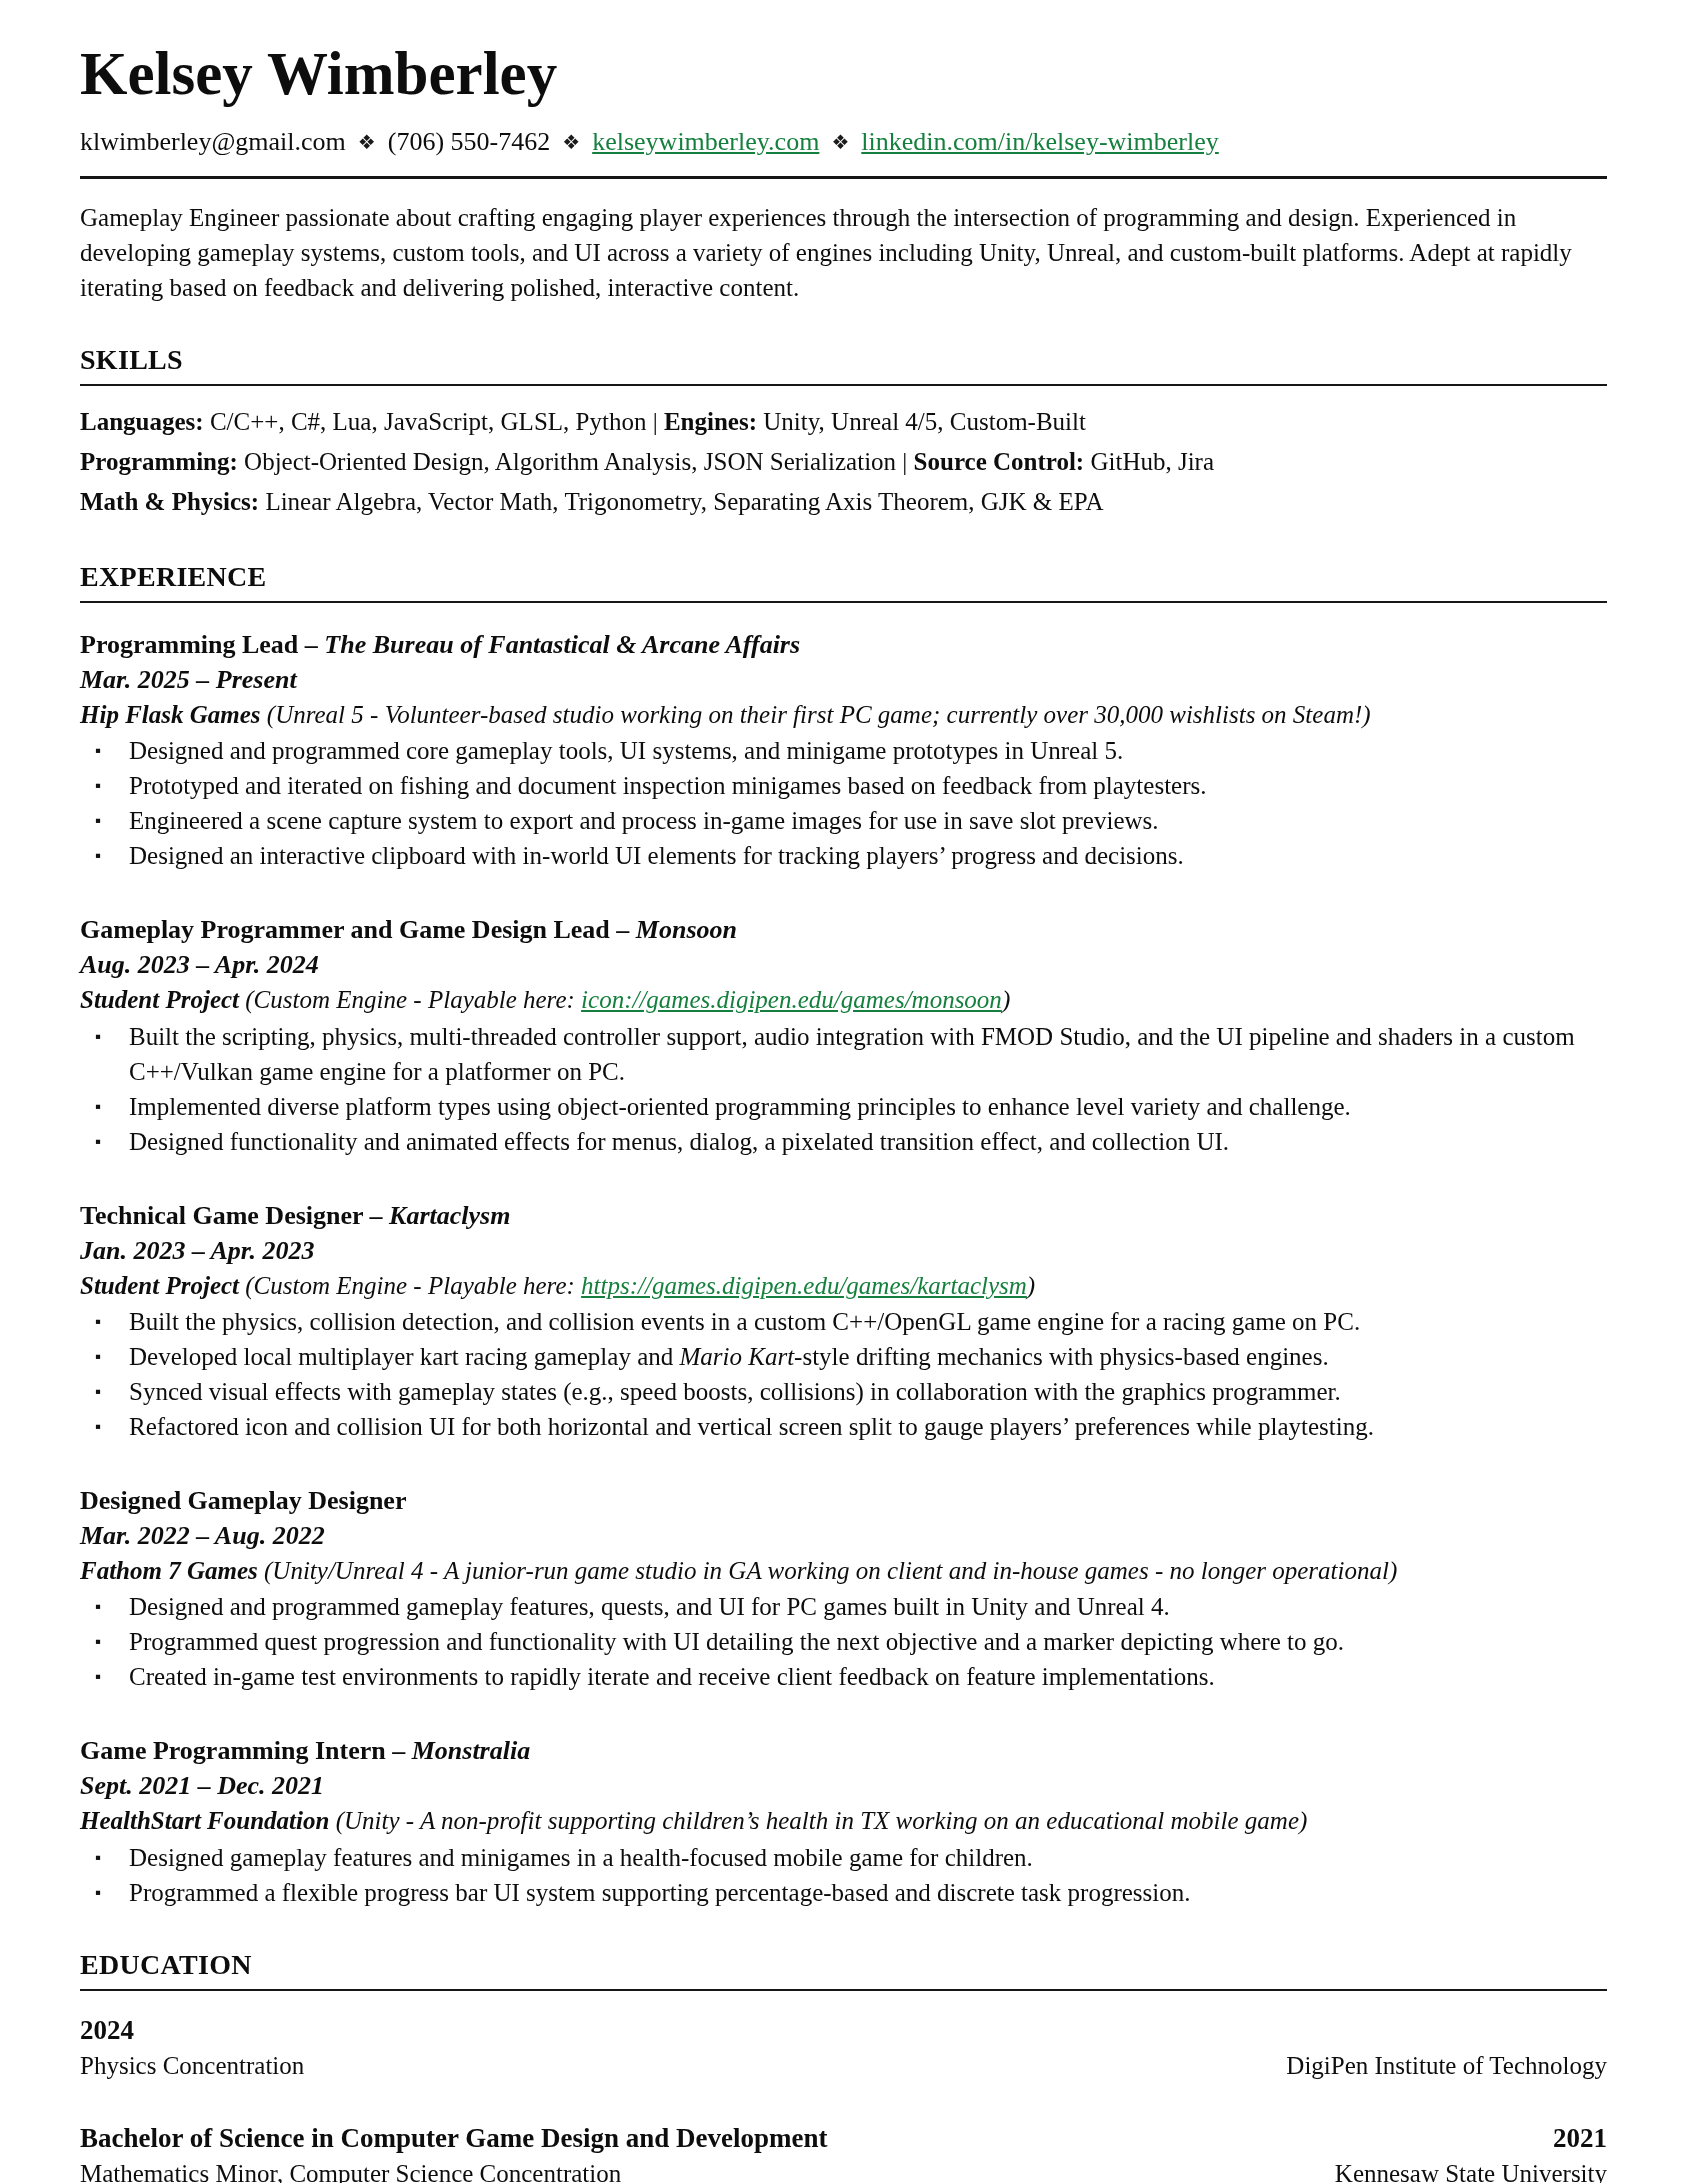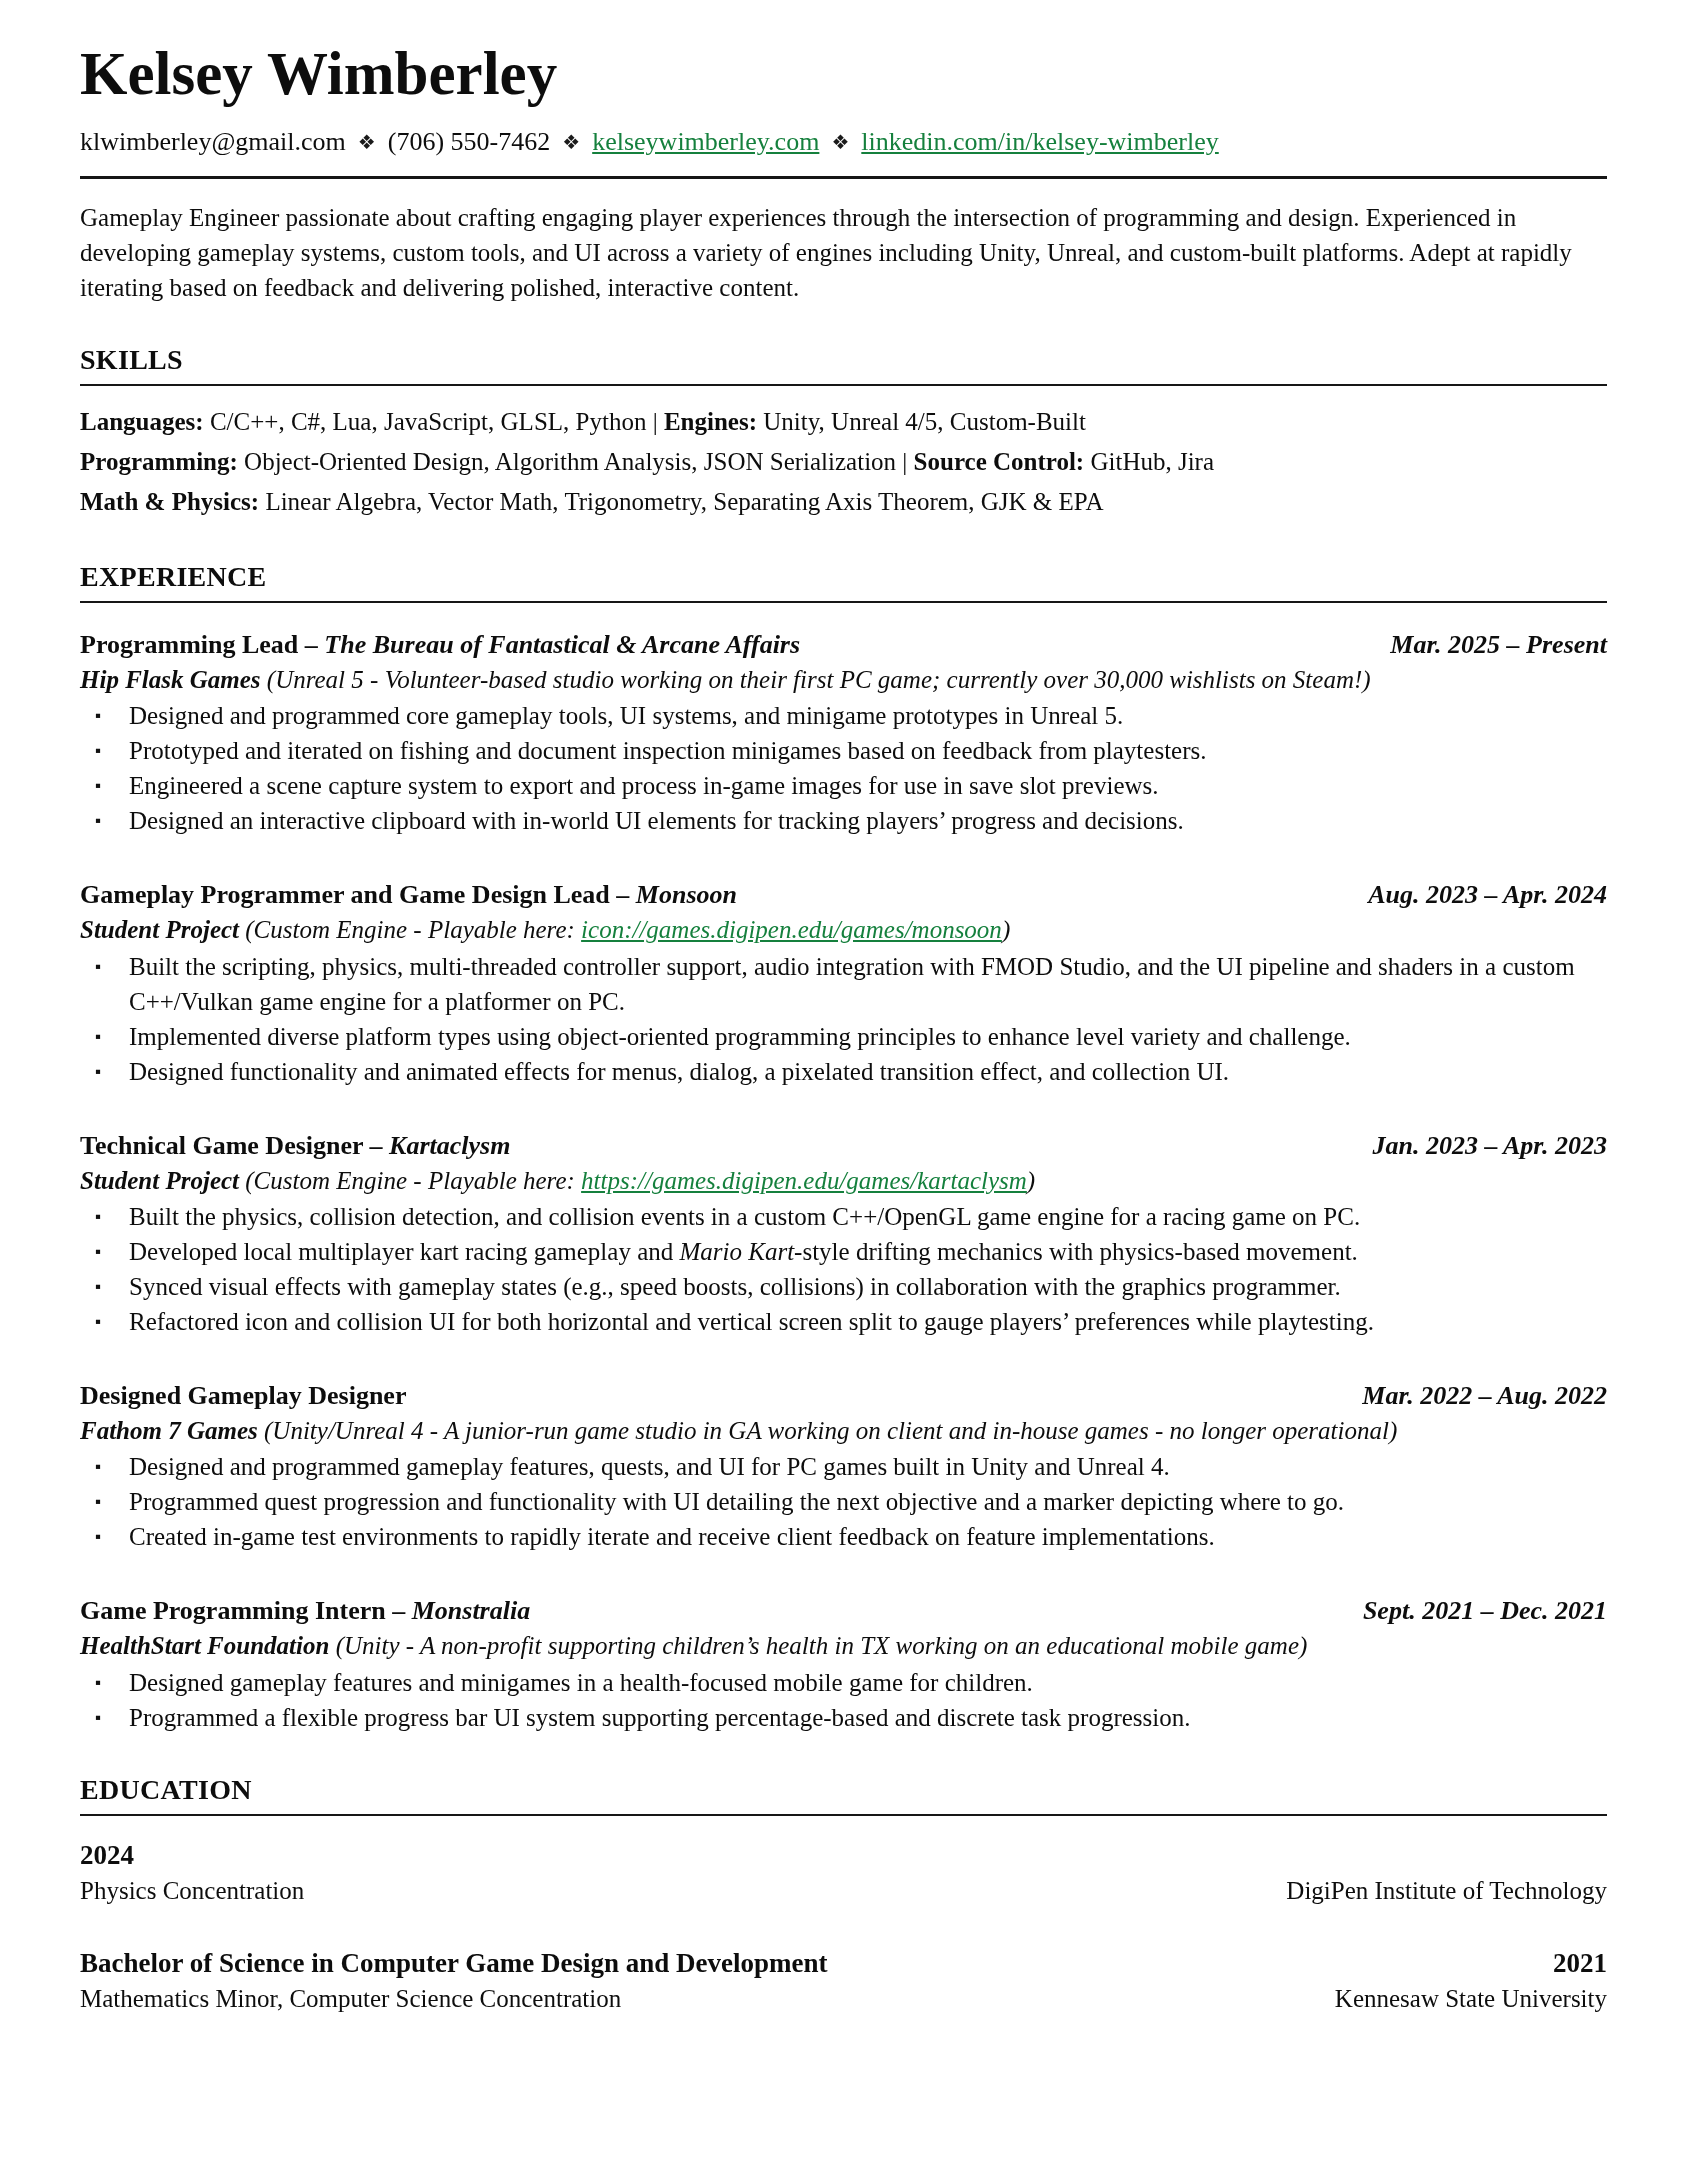--- a/index.html
+++ b/index.html
@@ -18,21 +18,21 @@
   .head-rule { border:none; border-top:3.4px solid #161616; margin-top:15px; height:0; }
   .summary { margin-top:21.6px; }
   .sec-head {
     margin-top:39px; font-size:28px; line-height:32px; font-weight:bold;
     letter-spacing:0.3px; border-bottom:2.7px solid #161616; padding-bottom:8px;
   }
   .skills { margin-top:16px; line-height:40px; }
   .bold { font-weight:bold; }
   .jobs { margin-top:24px; }
   .job + .job { margin-top:39px; }
-  .job-head { display:flex; justify-content:space-between; align-items:baseline; font-weight:bold; font-size:26px; line-height:35px; }
+  .job-head { display:flex; justify-content:space-between; align-items:baseline; font-weight:bold; font-size:26px; line-height:35px;flex-direction:column; }
   .job-title { flex:1 1 auto; padding-right:27px; }
   .job-title em, .it { font-style:italic; }
   .job-dates { flex:none; white-space:nowrap; text-align:right;font-style:italic; }
   .org { font-style:italic; line-height:35px; }
   .org .org-name { font-weight:bold; }
   ul.bullets { list-style:none; margin-top:1.3px; }
   ul.bullets li { display:flex; }
   .mk { flex:0 0 49px; padding-left:15px; font-size:17px; line-height:35px; color:#111; }
   .bt { flex:1 1 auto; }
   .edus { margin-top:21.6px; }
@@ -131,21 +131,21 @@
       <p class="org">
         <span class="org-name">Student Project</span><span> (Custom Engine - Playable here: </span><a class="link">https://games.digipen.edu/games/kartaclysm</a><span>)</span>
       </p>
       <ul class="bullets">
         <li>
             <span class="mk">▪</span>
             <span class="bt">Built the physics, collision detection, and collision events in a custom C++/OpenGL game engine for a racing game on PC.</span>
           </li>
         <li>
             <span class="mk">▪</span>
-            <span class="bt"><span>Developed local multiplayer kart racing gameplay and </span><em class="it">Mario Kart</em><span>-style drifting mechanics with physics-based movement.</span></span>
+            <span class="bt"><span>Developed local multiplayer kart racing gameplay and </span><em class="it">Mario Kart</em><span>-style drifting mechanics with physics-based engines.</span></span>
           </li>
         <li>
             <span class="mk">▪</span>
             <span class="bt">Synced visual effects with gameplay states (e.g., speed boosts, collisions) in collaboration with the graphics programmer.</span>
           </li>
         <li>
             <span class="mk">▪</span>
             <span class="bt">Refactored icon and collision UI for both horizontal and vertical screen split to gauge players’ preferences while playtesting.</span>
           </li>
       </ul>

